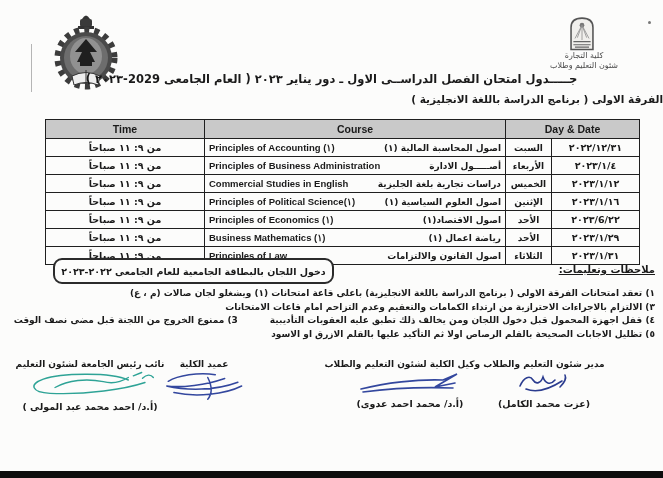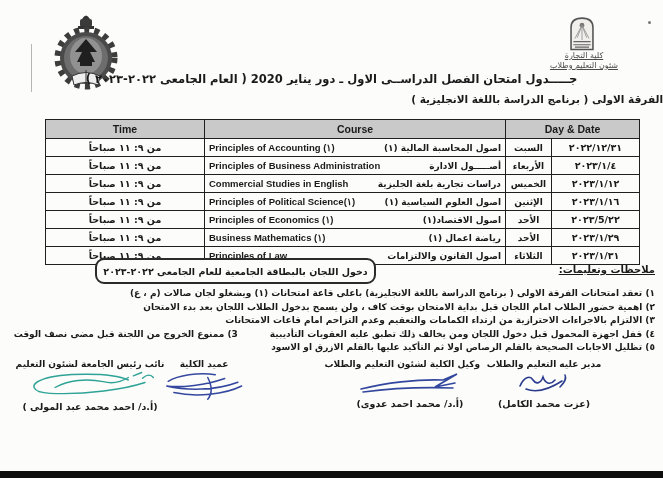--- a/index.html
+++ b/index.html
@@ -14,21 +14,21 @@
   .doc-title{
     left:0;top:72px;width:663px;text-align:center;direction:rtl;
     font:bold 11.5px "DejaVu Sans",sans-serif;letter-spacing:.2px;white-space:nowrap;
   }
   .doc-subtitle{
     left:0;top:93px;width:663px;text-align:right;direction:rtl;
     font:bold 10.5px "DejaVu Sans",sans-serif;white-space:nowrap;
   }
   .emblem-caption{
     left:532px;top:51px;width:104px;text-align:center;direction:rtl;
-    font:normal 8px "DejaVu Sans",sans-serif;color:#4a4a4a;line-height:10px;text-decoration:underline;
+    font:normal 8px "DejaVu Sans",sans-serif;color:#4a4a4a;line-height:10px;
   }
   .scan-line{left:31px;top:44px;width:1px;height:48px;background:#b5b5b5;}
   .scan-dot{left:648px;top:21px;width:3px;height:3px;background:#777;border-radius:50%;}
 
   
   #exam-table{
     position:absolute;left:45px;top:119px;width:594px;
     border-collapse:collapse;table-layout:fixed;
   }
   #exam-table th,#exam-table td{
@@ -50,21 +50,20 @@
   .notes-title{
     right:8px;top:264px;direction:rtl;text-decoration:underline;
     font:bold 10px "DejaVu Sans",sans-serif;white-space:nowrap;
   }
   .entry-box{
     left:53px;top:258px;width:277px;height:22px;
     border:2px solid #2b2b2b;border-radius:9px;
     display:flex;align-items:center;justify-content:center;
     font:bold 9.5px "DejaVu Sans",sans-serif;direction:rtl;white-space:nowrap;
     background:#fcfcfb;
-    margin-left:42px;
   }
   .notes-list{
     right:8px;top:287px;width:645px;direction:rtl;text-align:right;
     font:bold 9px "DejaVu Sans",sans-serif;line-height:13.5px;
   }
   .note-line{white-space:nowrap;}
   .note-line-double{display:flex;gap:32px;justify-content:flex-start;}
 
   
   .sig-block{position:absolute;top:359px;text-align:center;direction:rtl;}
@@ -100,21 +99,21 @@
     <path d="M3 44 V16 Q3 4 17 4 Q31 4 31 16 V44 Z" fill="#f0efec" stroke="#555" stroke-width="2"></path>
     <circle cx="17" cy="13" r="3" fill="#787878"></circle>
     <path d="M17 13 L8 30 M17 13 L17 32 M17 13 L26 30 M17 13 L11 29 M17 13 L23 29" stroke="#8a8a8a" stroke-width="1"></path>
     <path d="M6 34 H28 M6 38 H28 M8 41 H26" stroke="#666" stroke-width="1.5"></path>
   </svg>
   <div class="abs emblem-caption">
     <div>كلية التجارة</div>
     <div>شئون التعليم وطلاب</div>
   </div>
 
-  <div class="abs doc-title">جـــــدول امتحان الفصل الدراســى الاول ـ دور يناير 2020 ( العام الجامعى ٢٠٢٢-٢٠٢٣ )</div>
+  <div class="abs doc-title">جـــــدول امتحان الفصل الدراســى الاول ـ دور يناير ٢٠٢٣ ( العام الجامعى 2029-٢٠٢٣ )</div>
   <div class="abs doc-subtitle">الفرقة الاولى ( برنامج الدراسة باللغة الانجليزية )</div>
 
   <table id="exam-table">
     <colgroup>
       <col style="width:159px">
         <col style="width:301px">
         <col style="width:46px">
         <col style="width:88px">
     </colgroup>
     <thead>
@@ -171,21 +170,21 @@
       </tr>
       <tr>
         <td class="t-time">من ٩: ١١ صباحاً</td>
         <td>
             <div class="course-wrap">
           <span class="course-en">Principles of Economics (١)</span>
           <span class="course-ar">اصول الاقتصاد(١)</span>
             </div>
           </td>
         <td class="t-day">الأحد</td>
-        <td class="t-date">٢٠٢٣/5/٢٢</td>
+        <td class="t-date">٢٠٢٣/6/٢٢</td>
       </tr>
       <tr>
         <td class="t-time">من ٩: ١١ صباحاً</td>
         <td>
             <div class="course-wrap">
           <span class="course-en">Business Mathematics (١)</span>
           <span class="course-ar">رياضة اعمال (١)</span>
             </div>
           </td>
         <td class="t-day">الأحد</td>
@@ -203,31 +202,30 @@
         <td class="t-date">٢٠٢٣/١/٣١</td>
       </tr>
     </tbody>
   </table>
 
   <div class="abs notes-title">ملاحظات وتعليمات:</div>
   <div class="abs entry-box">دخول اللجان بالبطاقة الجامعية للعام الجامعى ٢٠٢٢-٢٠٢٣</div>
 
   <div class="abs notes-list">
     <div class="note-line">١) تعقد امتحانات الفرقة الاولى ( برنامج الدراسة باللغة الانجليزية) باعلى قاعة امتحانات (١) ويشغلو لجان صالات (م ، ع)</div>
-    <div class="note-line">٢) اهمية حضور الطلاب امام اللجان قبل بداية الامتحان بوقت كاف ، ولن يسمح بدخول الطلاب اللجان بعد بدء الامتحان</div>
     <div class="note-line">٣) الالتزام بالاجراءات الاحترازية من ارتداء الكمامات والتعقيم وعدم التزاحم امام قاعات الامتحانات</div>
     <div class="note-line note-line-double">
       <span>٤) قفل اجهزة المحمول قبل دخول اللجان ومن يخالف ذلك تطبق عليه العقوبات التأديبية</span>
       <span>3) ممنوع الخروج من اللجنة قبل مضى نصف الوقت</span>
     </div>
     <div class="note-line">٥) تظليل الاجابات الصحيحة بالقلم الرصاص اولا ثم التأكيد عليها بالقلم الازرق او الاسود</div>
   </div>
 
   <div class="sig-block" style="left:478px;width:132px;">
-    <div class="sig-title">مدير عليه التعليم والطلاب</div>
+    <div class="sig-title">مدير شئون التعليم والطلاب</div>
     <svg class="sig-svg" width="60" height="27" viewBox="0 0 60 27">
       <path d="M6 16 C10 7 16 5 19 10 C22 15 27 13 29 7 C31 13 36 16 41 10 M12 19 C22 23 34 20 48 11 M46 17 C50 13 53 9 51 5" fill="none" stroke="#2b3c8f" stroke-width="1.6" stroke-linecap="round"></path>
     </svg>
     <div class="sig-name">(عزت محمد الكامل)</div>
   </div>
 
   <div class="sig-block" style="left:340px;width:140px;">
     <div class="sig-title">وكيل الكلية لشئون التعليم والطلاب</div>
     <svg class="sig-svg" width="110" height="27" viewBox="0 0 110 27">
       <path d="M6 19 C30 13 62 9 88 10 L102 4 L80 17 L100 13 M8 22 C38 18 72 17 98 18" fill="none" stroke="#33479e" stroke-width="1.6" stroke-linecap="round"></path>

